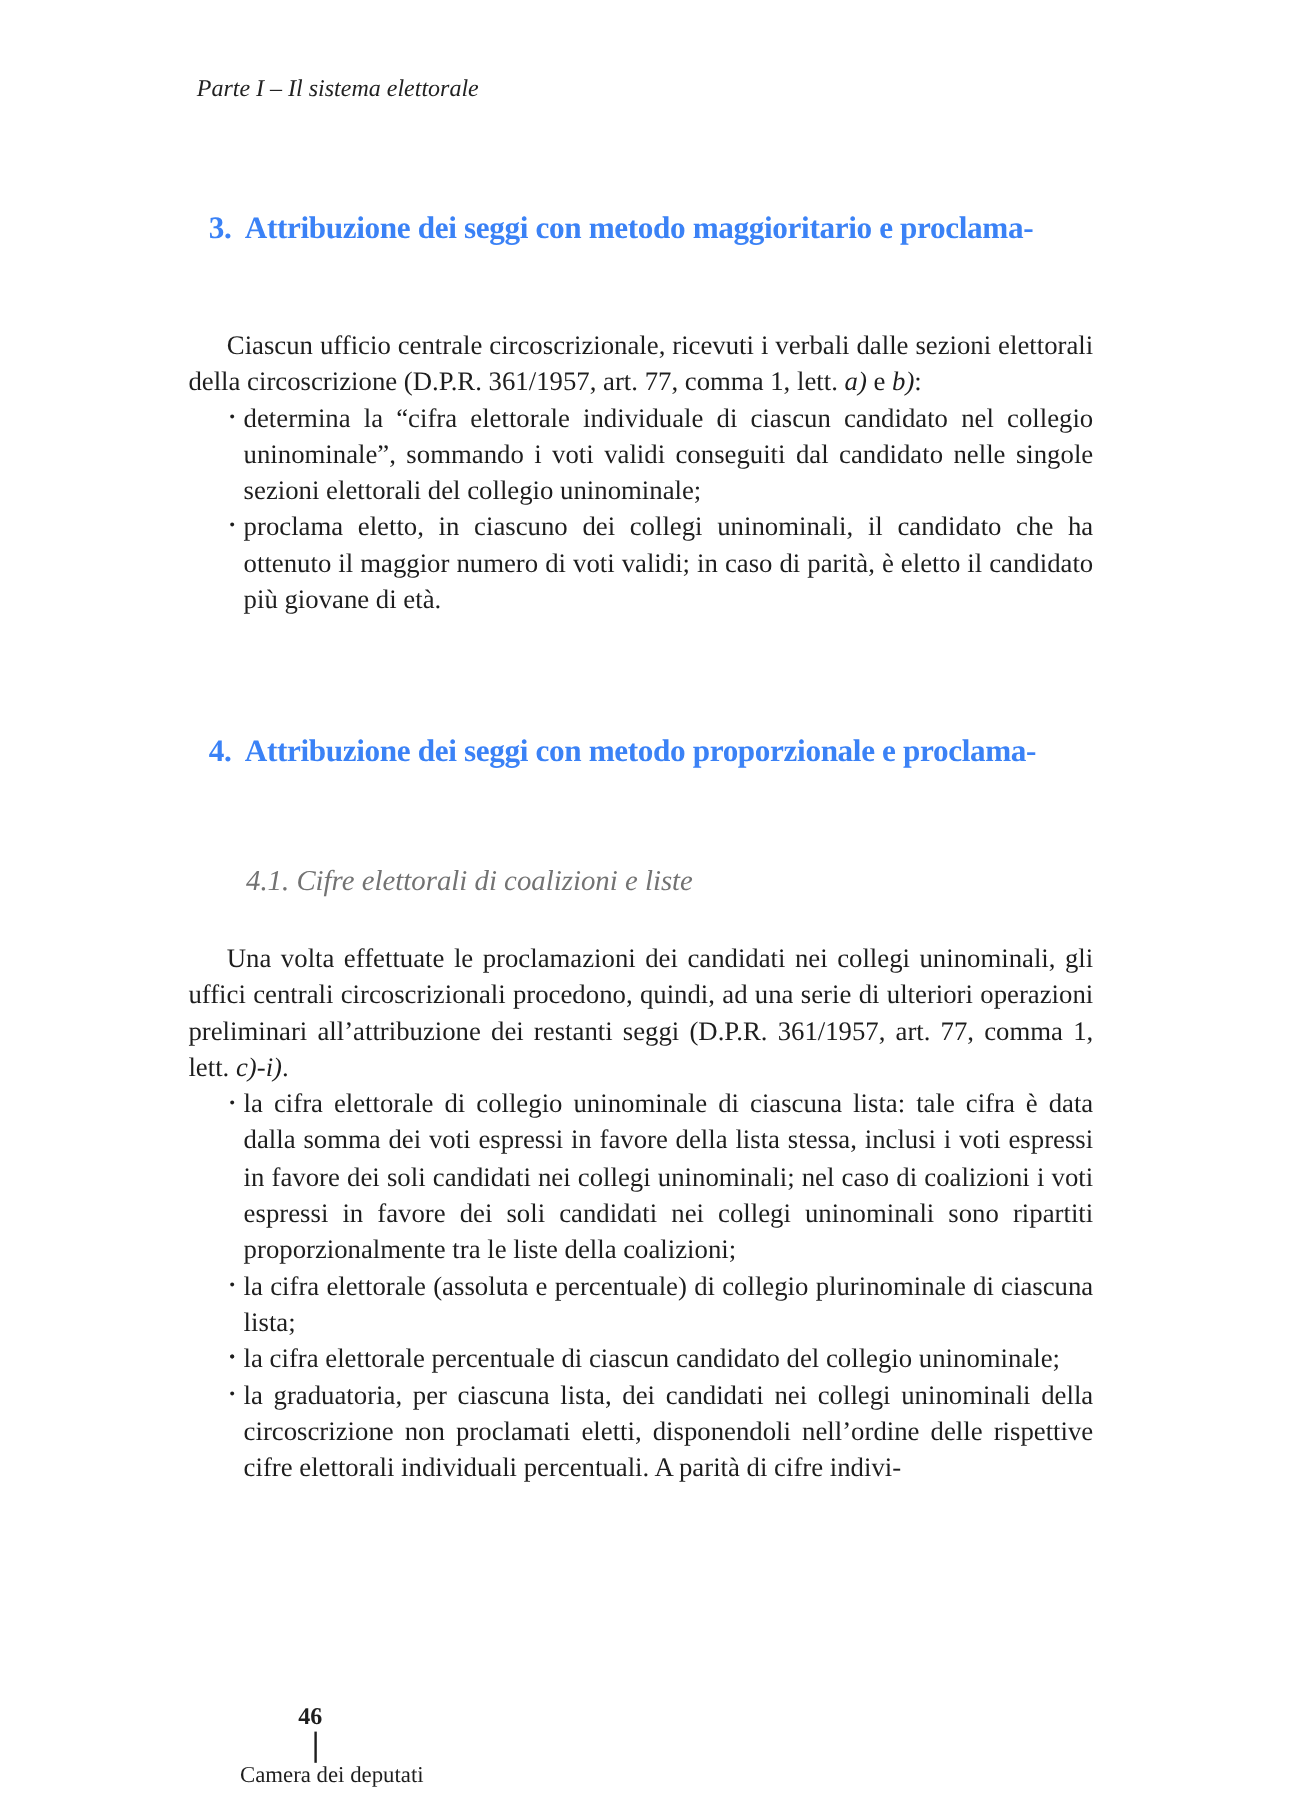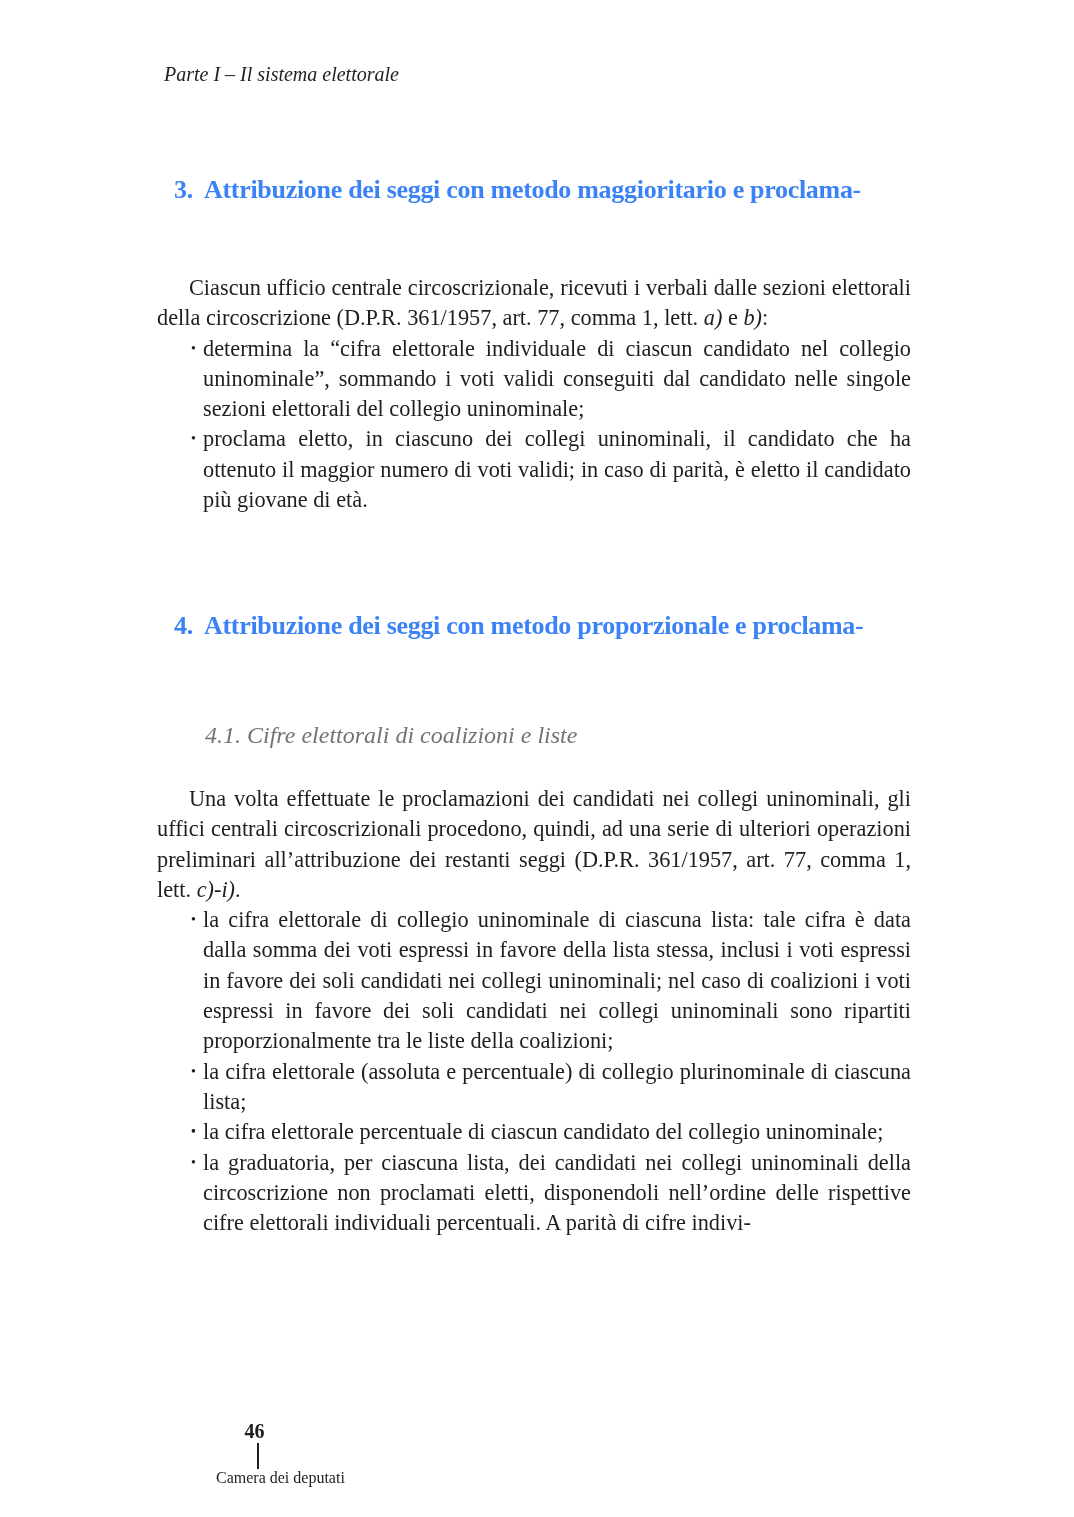--- a/index.html
+++ b/index.html
@@ -12,21 +12,21 @@
     .h2 .line2 { padding-left: 30px; display: block; }
     .h3 { position: absolute; left: 205px; top: 722px; font-style: italic; font-size: 24px; color: #737373; }
     .text { position: absolute; left: 157px; width: 754px; font-size: 22.3px; line-height: 30.3px; text-align: justify; }
     .para { text-indent: 32px; margin: 0; }
     ul.bullets { list-style: none; margin: 0; padding: 0; }
     ul.bullets li { position: relative; padding-left: 46px; text-align: justify; }
     ul.bullets li .dot { position: absolute; left: 34px; top: 0; font-size: 14px; }
     .footer { position: absolute; top: 1420px; left: 164px; font-size: 16px; color: #1e1e1e; display: flex; align-items: center; flex-direction: column; }
     .footer .page-num { font-weight: bold; font-size: 20px; }
     .footer .bar { display: inline-block; width: 2px; height: 26px; background: #1e1e1e; margin: 0 0 0 8px; }
-    .footer .pub { margin-left: 52px; font-size: 16px; }
+    .footer .pub { margin-left: 36px; font-size: 19px; }
   </style>
 </head>
 <body>
 
 <div class="running-head">Parte I – Il sistema elettorale</div>
 
 <div class="h2" style="top:172px;">
   <span class="num">3.</span><span>Attribuzione dei seggi con metodo maggioritario e proclama-</span>
 </div>
 

